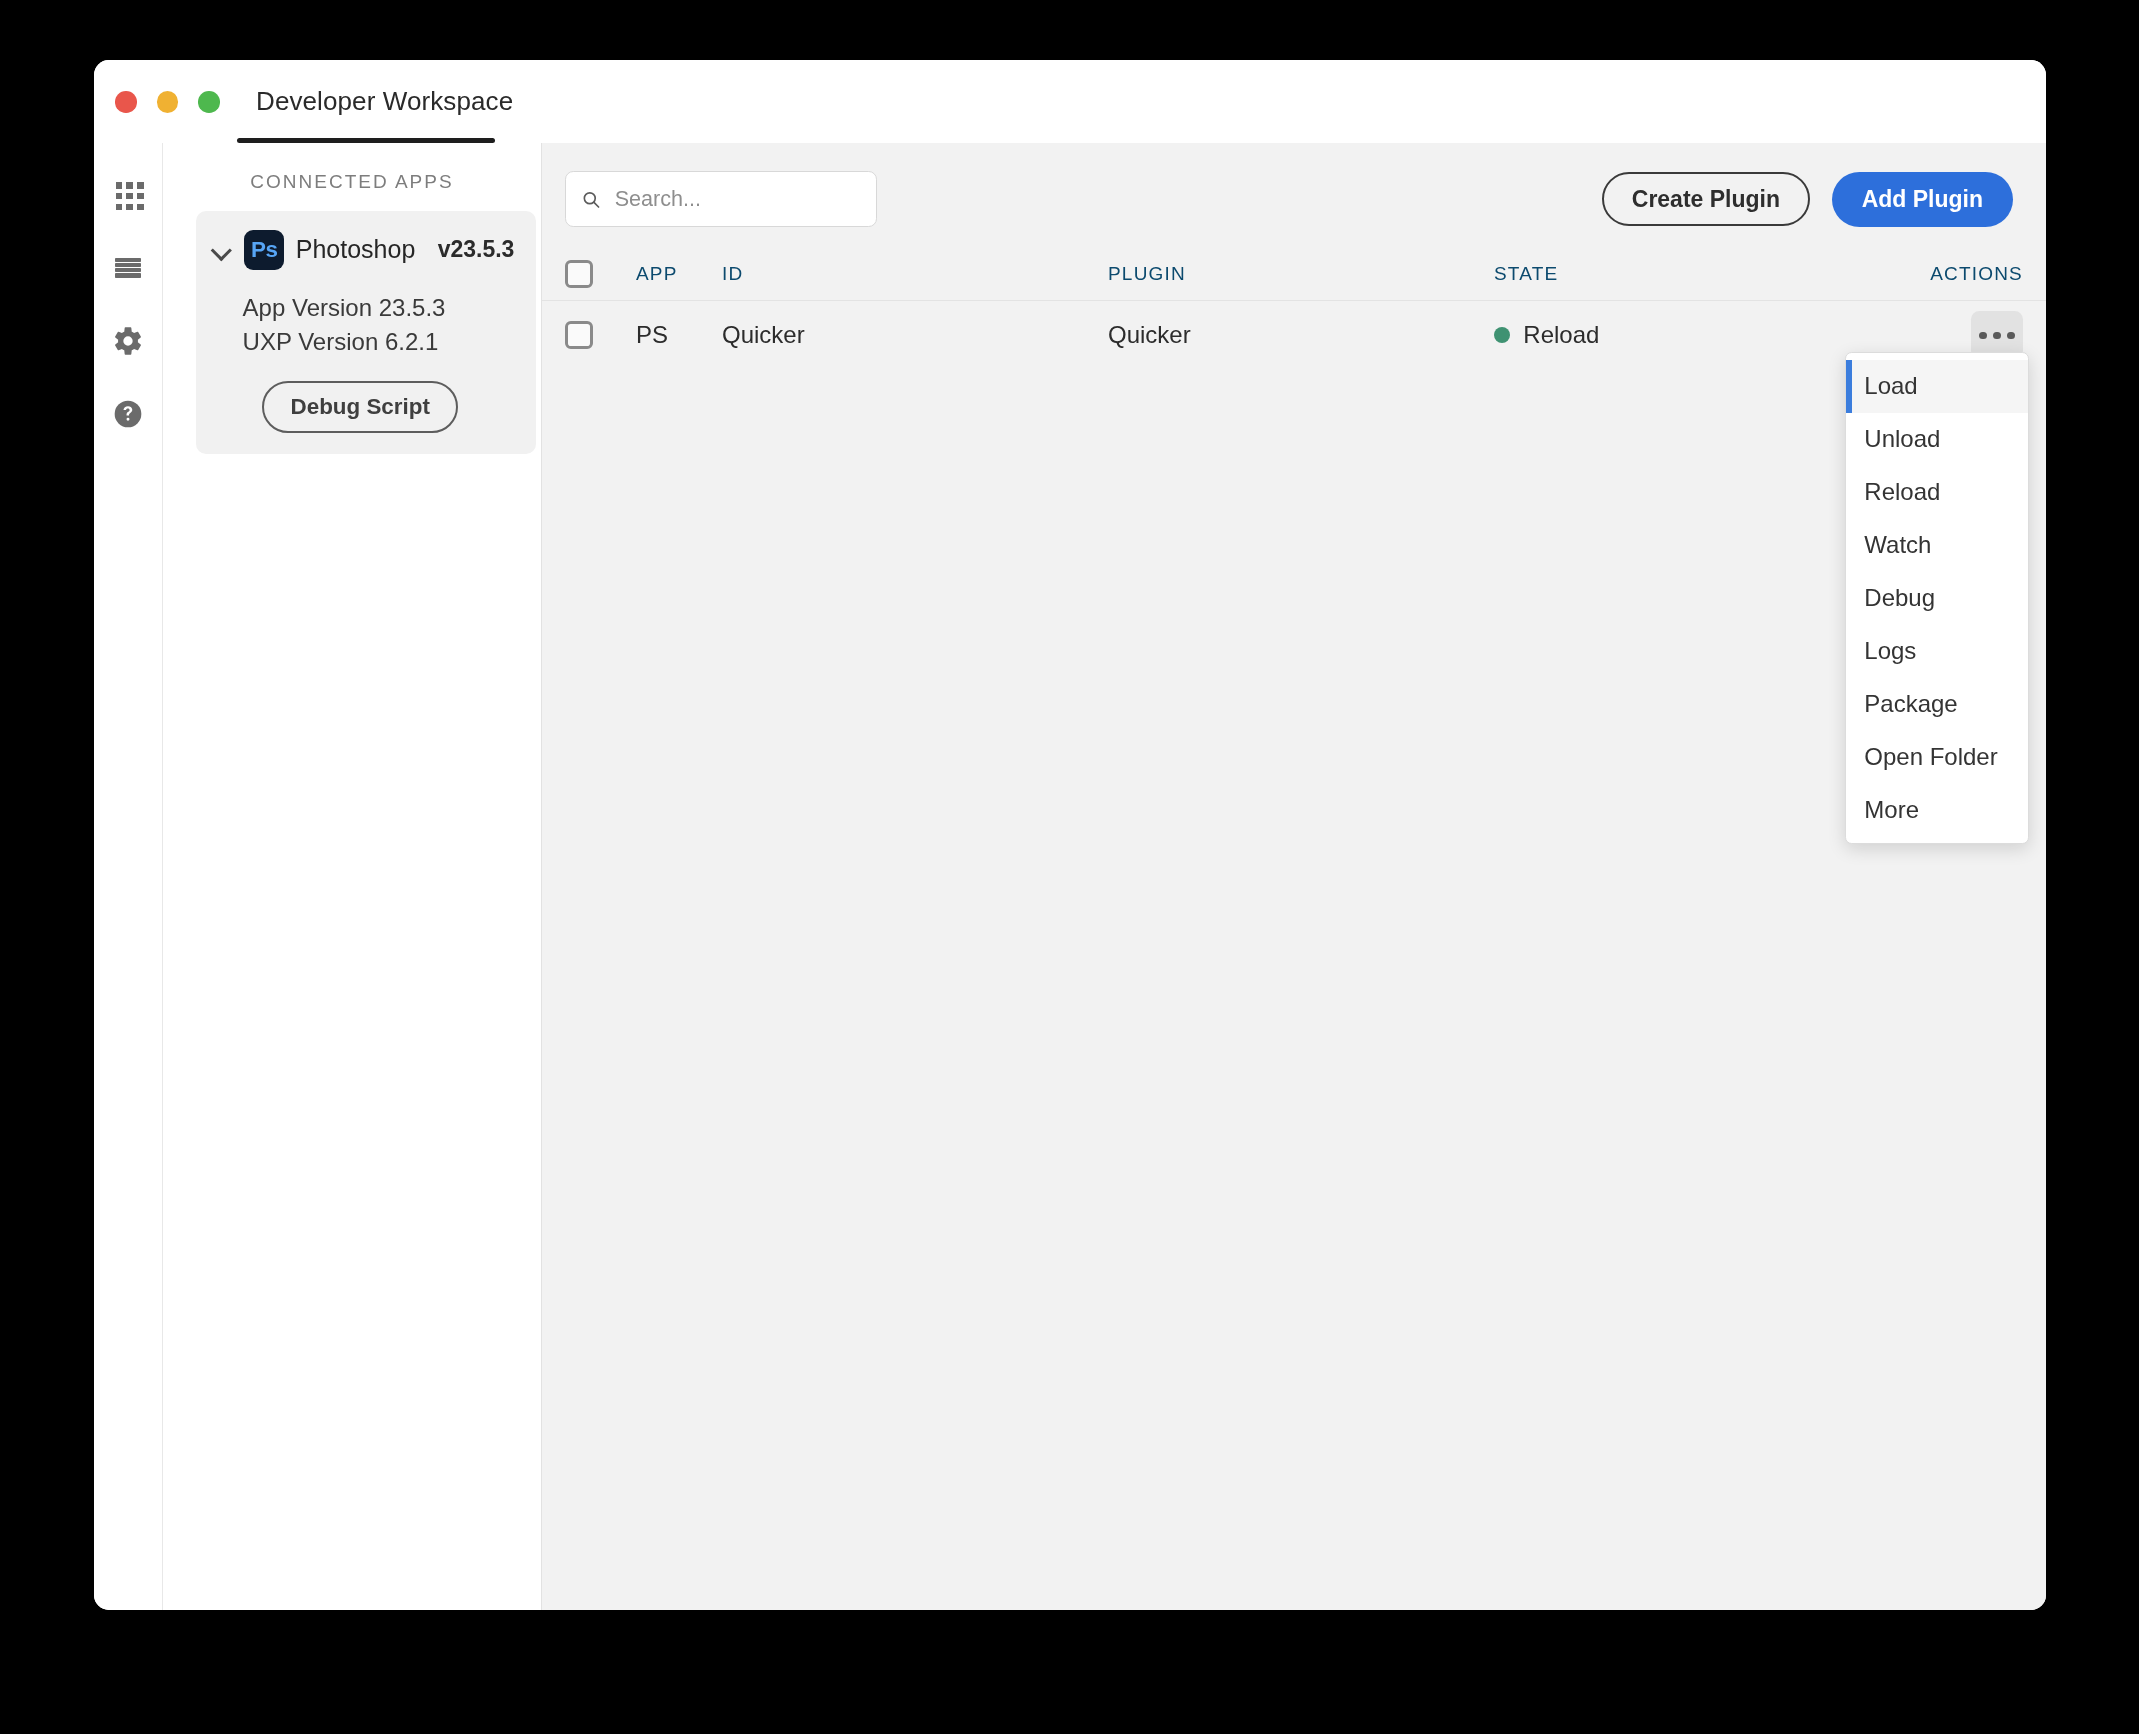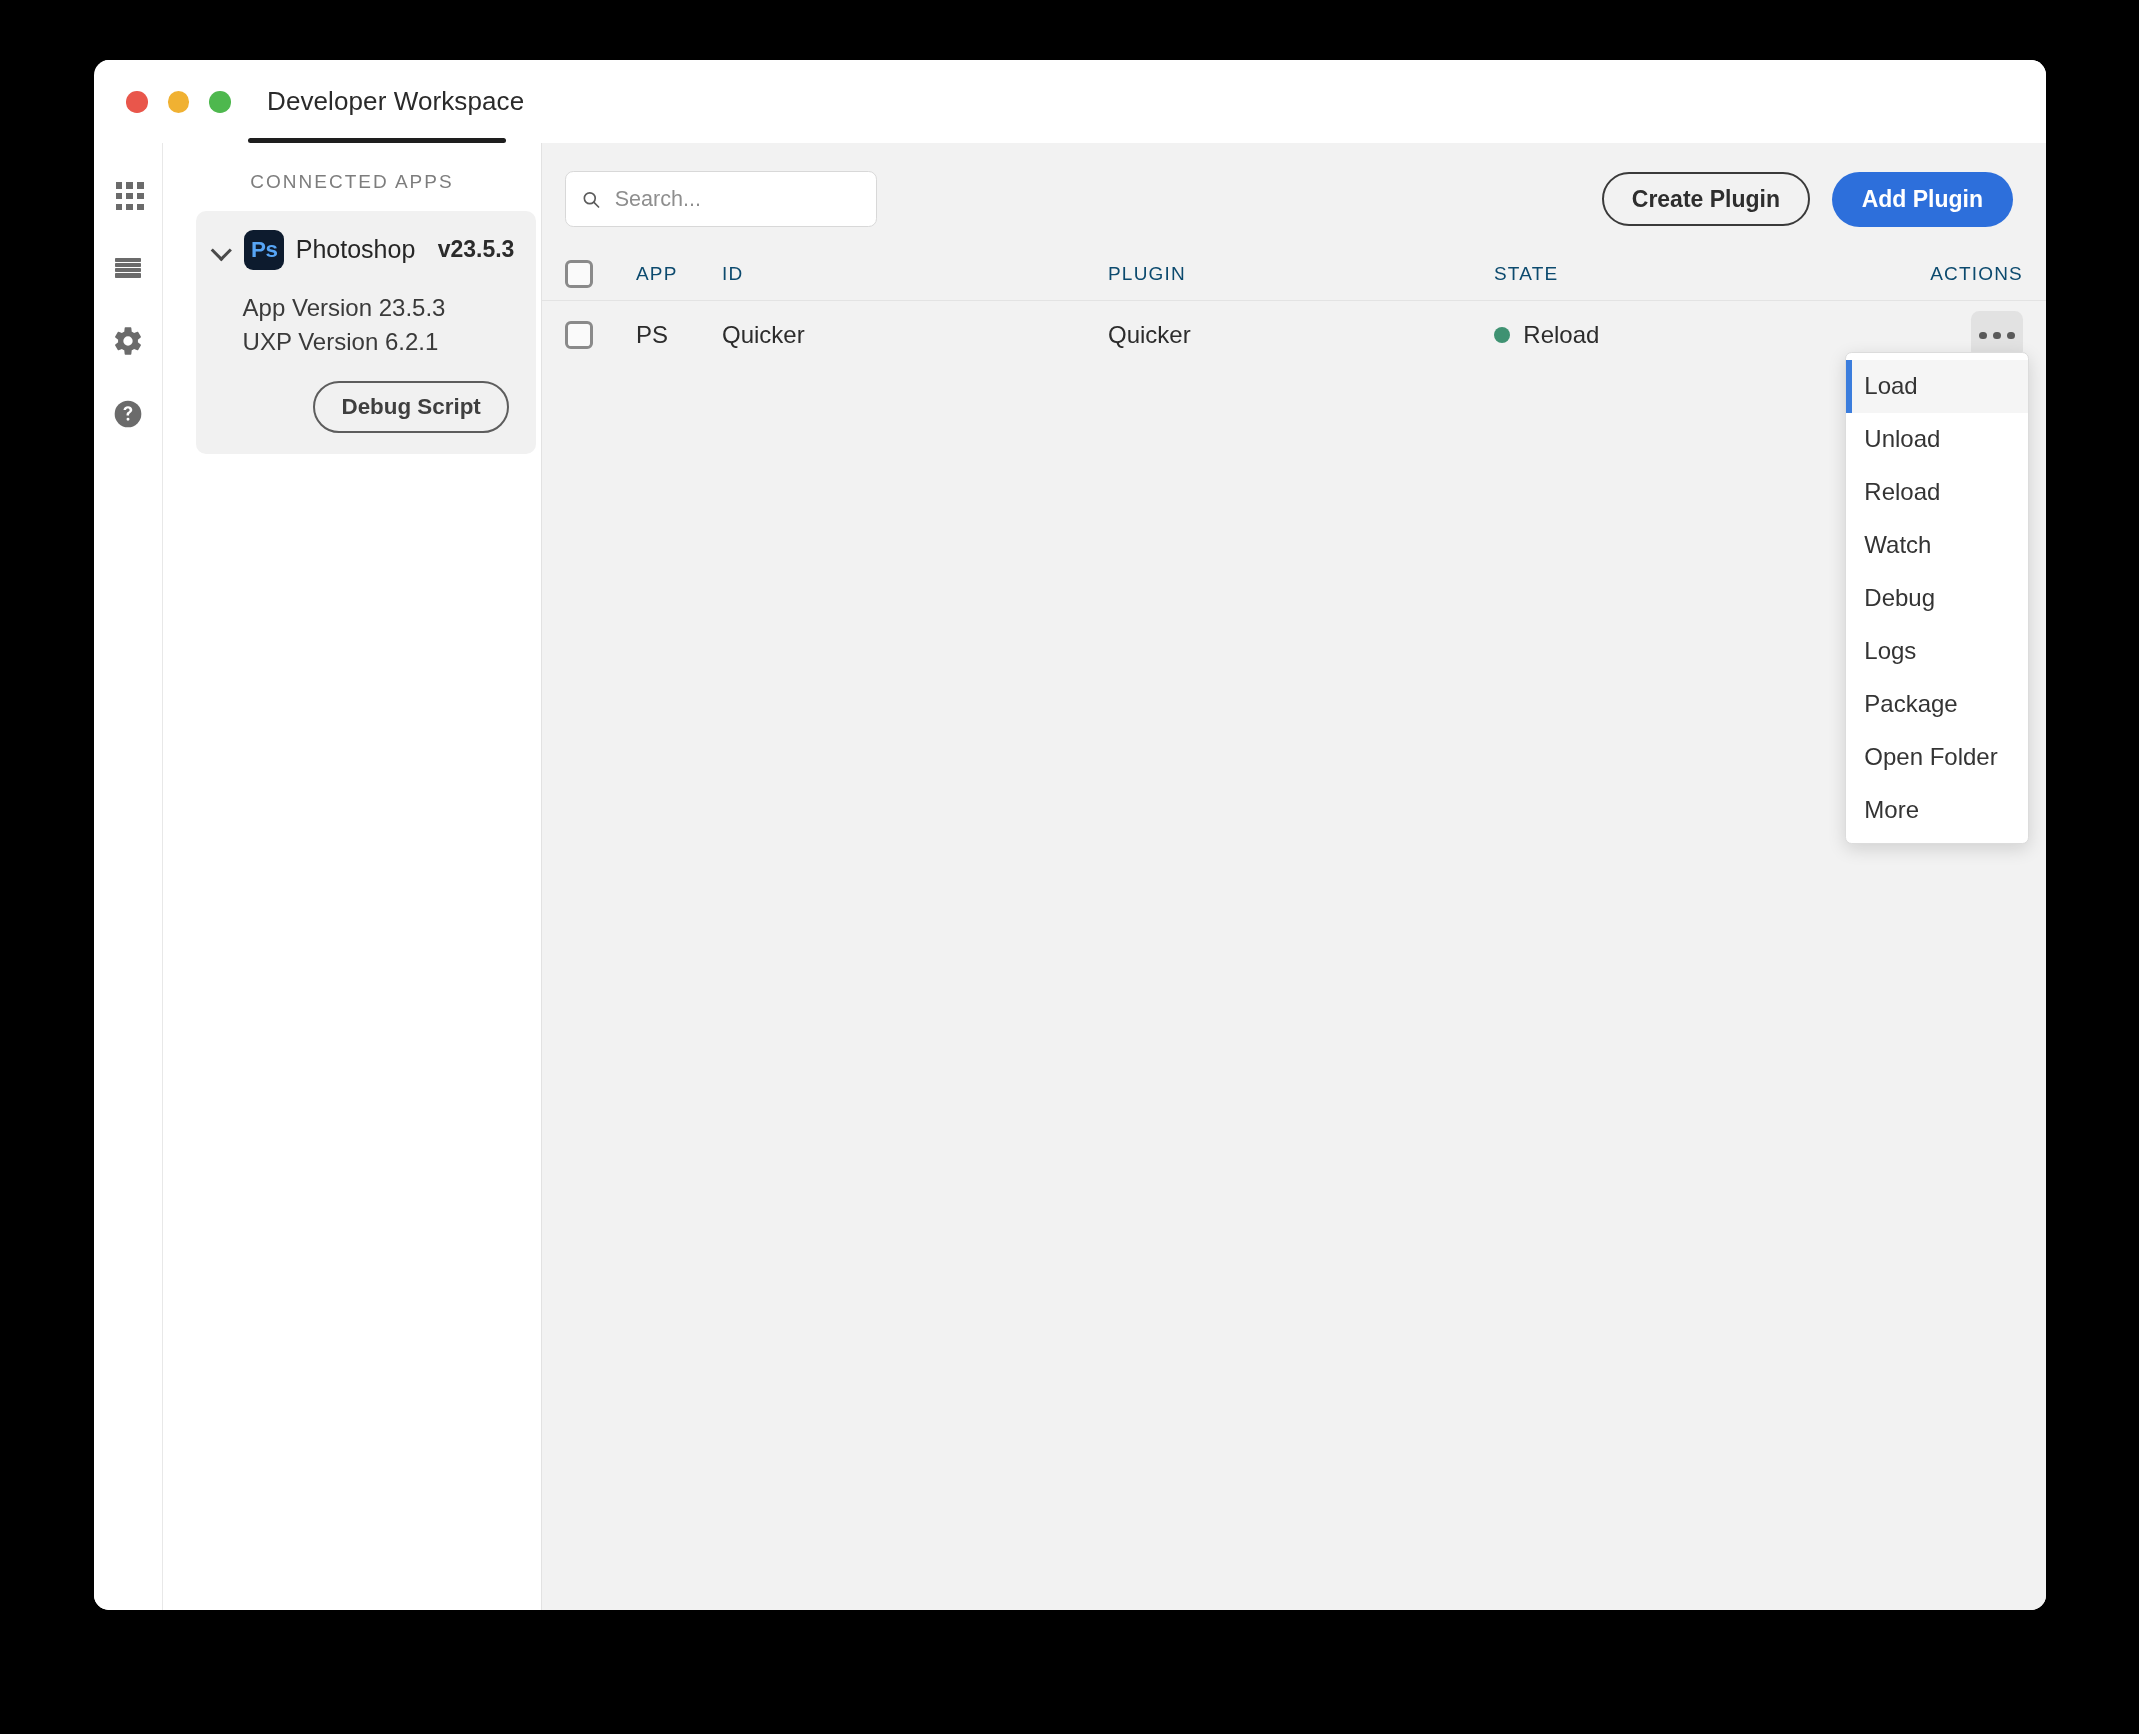--- a/index.html
+++ b/index.html
@@ -24,21 +24,21 @@
     height: 1550px;
     background: #ffffff;
     border-radius: 15px;
     overflow: hidden;
     box-shadow: 0 8.3px 33px rgba(0,0,0,0.35);
   }
 
   
   .titlebar {
     position: absolute;
-    left: 11px; top: 0;
+    left: 0; top: 0;
     width: 100%;
     height: 83px;
     background: #ffffff;
     border-bottom: 0.8px solid #e6e6e6;
   }
   .traffic {
     position: absolute;
     left: 21px;
     top: 31px;
     display: flex;
@@ -201,21 +201,21 @@
   }
   .app-meta div {
     font-size: 24px;
     color: #3a3a3a;
     line-height: 1.42;
     margin-left: 10px;
   }
   .card-actions {
     margin-top: 21.6px;
     display: flex;
-    justify-content: flex-end;
+    justify-content: center;
     padding-right: 5px;
   }
   .pill-btn {
     border: 2.5px solid #5d5d5d;
     border-radius: 33px;
     background: transparent;
     color: #3f3f3f;
     font-size: 22.4px;
     font-weight: bold;
     padding: 10.8px 26.6px;

